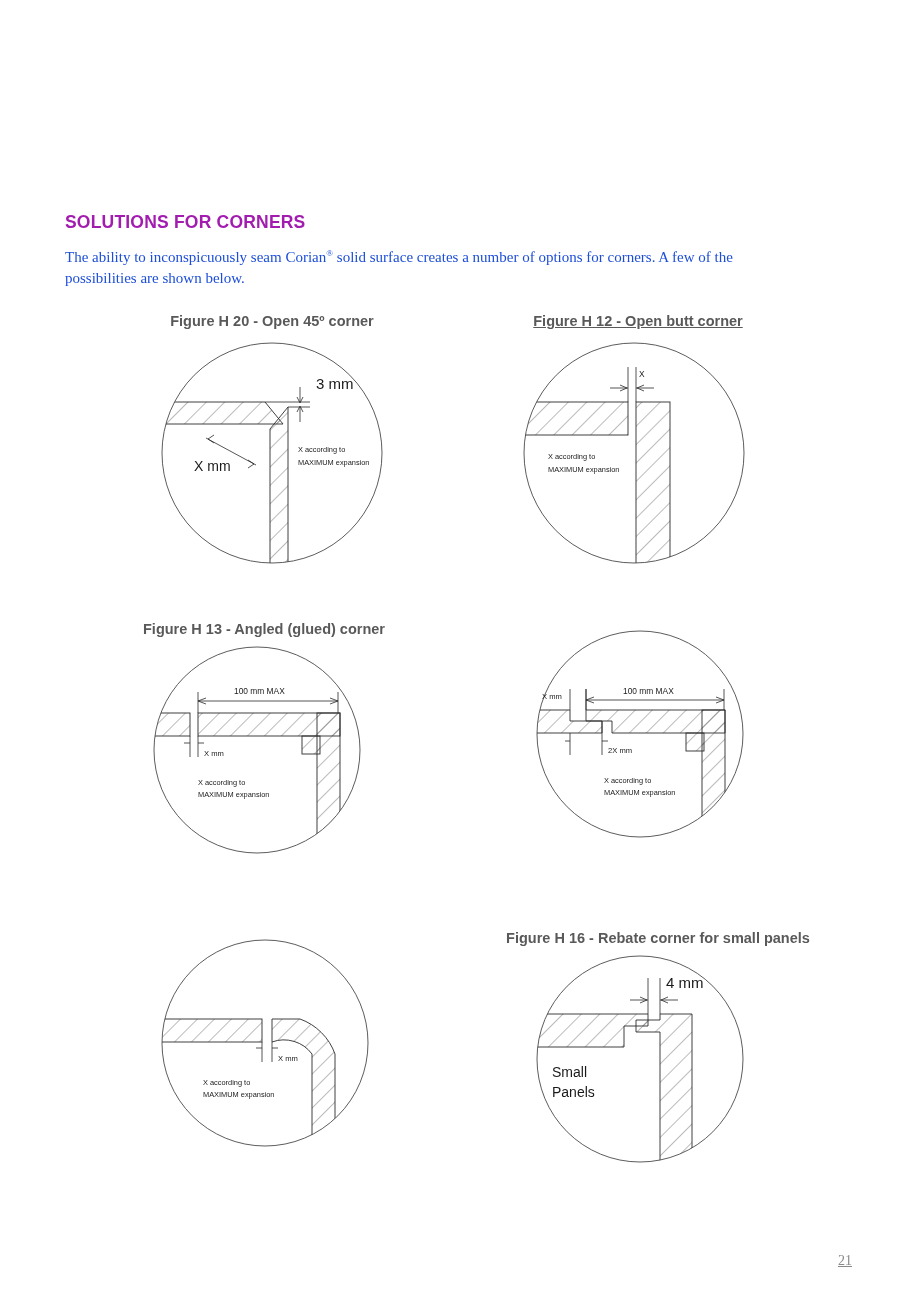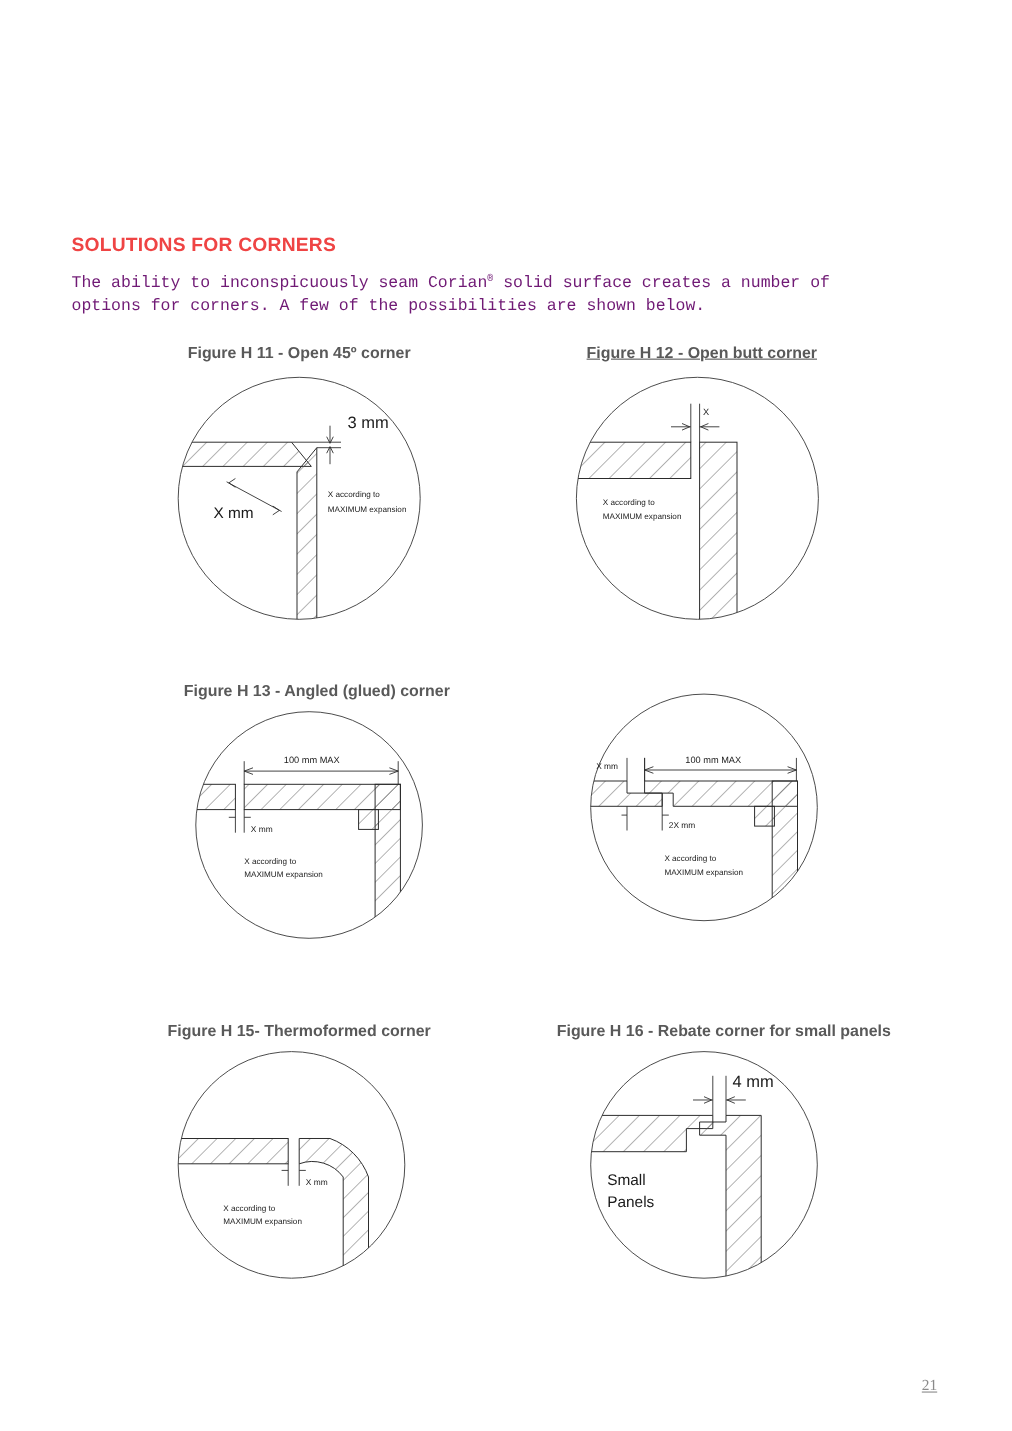--- a/index.html
+++ b/index.html
@@ -23,29 +23,29 @@
     position: absolute;
     left: 65px;
     top: 212px;
     width: 790px;
   }
   .section-heading {
     font-family: "Liberation Sans", sans-serif;
     font-weight: bold;
     font-size: 17.5px;
     letter-spacing: 0.2px;
-    color: #ef4444;
+    color: #a21caf;
     margin: 0 0 14px 0;
     text-transform: uppercase;
   }
   .intro {
-    font-family: Liberation Mono, monospace;
+    font-family: Liberation Serif, serif;
     font-size: 15px;
     line-height: 1.42;
-    color: #701a75;
+    color: #1d4ed8;
     margin: 0;
     width: 735px;
   }
   .intro sup {
     font-size: 9px;
     vertical-align: super;
   }
   .fig-grid {
     position: absolute;
     left: 0;
@@ -72,21 +72,21 @@
     right: 68px;
     bottom: 32px;
     font-family: "Liberation Serif", serif;
     font-size: 14px;
     color: #8a8a8a;
     text-decoration: underline;
   }
   
   #fig-h11 { left: 112px; top: 313px; width: 320px; }
   #fig-h12 { left: 478px; top: 313px; width: 320px; }
-  #fig-h13 { left: 128px; top: 621px; width: 320px; }
+  #fig-h13 { left: 104px; top: 621px; width: 320px; }
   #fig-h14 { left: 478px; top: 621px; width: 360px; }
   #fig-h15 { left: 112px; top: 930px; width: 320px; }
   #fig-h16 { left: 478px; top: 930px; width: 360px; }
   #fig-h11 .fig-caption, #fig-h13 .fig-caption, #fig-h15 .fig-caption { width: 320px; }
   #fig-h12 .fig-caption { width: 320px; text-decoration: underline; }
   #fig-h14 .fig-caption, #fig-h16 .fig-caption { width: 360px; }
   .art-wrap { position: relative; }
   #fig-h11 .art-wrap { margin-left: 38px; }
   #fig-h12 .art-wrap { margin-left: 34px; }
   #fig-h13 .art-wrap { margin-left: 38px; }
@@ -106,21 +106,21 @@
 <div class="page">
 
   <div class="content">
     <h1 class="section-heading">SOLUTIONS FOR CORNERS</h1>
     <p class="intro"><span>The ability to inconspicuously seam Corian</span><sup>®</sup><span> solid surface creates a number of options for corners. A few of the possibilities are shown below.</span></p>
   </div>
 
   <div class="fig-grid">
 
     <div class="fig" id="fig-h11">
-      <div class="fig-caption">Figure H 11 - Open 45º corner</div>
+      <div class="fig-caption">Figure H 20 - Open 45º corner</div>
       <div class="art-wrap">
         <svg class="fig-art" width="244" height="248" viewBox="0 0 244 248">
           <defs>
             <pattern id="h45a" width="13" height="13" patternTransform="rotate(45)" patternUnits="userSpaceOnUse">
               <line x1="0" y1="0" x2="0" y2="13" stroke="#555" stroke-width="0.8"></line>
             </pattern>
             <clipPath id="clipc11">
                 <circle cx="122" cy="124" r="110"></circle>
               </clipPath>
           </defs>
@@ -279,21 +279,20 @@
             <line x1="82" y1="120" x2="88" y2="120"></line>
           </g>
           <text class="dim-sm" x="88" y="132">2X mm</text>
           <text class="note-sm" x="84" y="162">X according to</text>
           <text class="note-sm" x="84" y="174">MAXIMUM expansion</text>
         </svg>
       </div>
     </div>
 
     <div class="fig" id="fig-h15">
-      <div class="fig-caption">Figure H 15- Thermoformed corner</div>
       <div class="art-wrap">
         <svg class="fig-art" width="244" height="226" viewBox="0 0 244 226">
           <defs>
             <pattern id="h45e" width="12" height="12" patternTransform="rotate(45)" patternUnits="userSpaceOnUse">
               <line x1="0" y1="0" x2="0" y2="12" stroke="#555" stroke-width="0.8"></line>
             </pattern>
             <clipPath id="clipc15">
                 <circle cx="115" cy="113" r="103"></circle>
               </clipPath>
           </defs>

